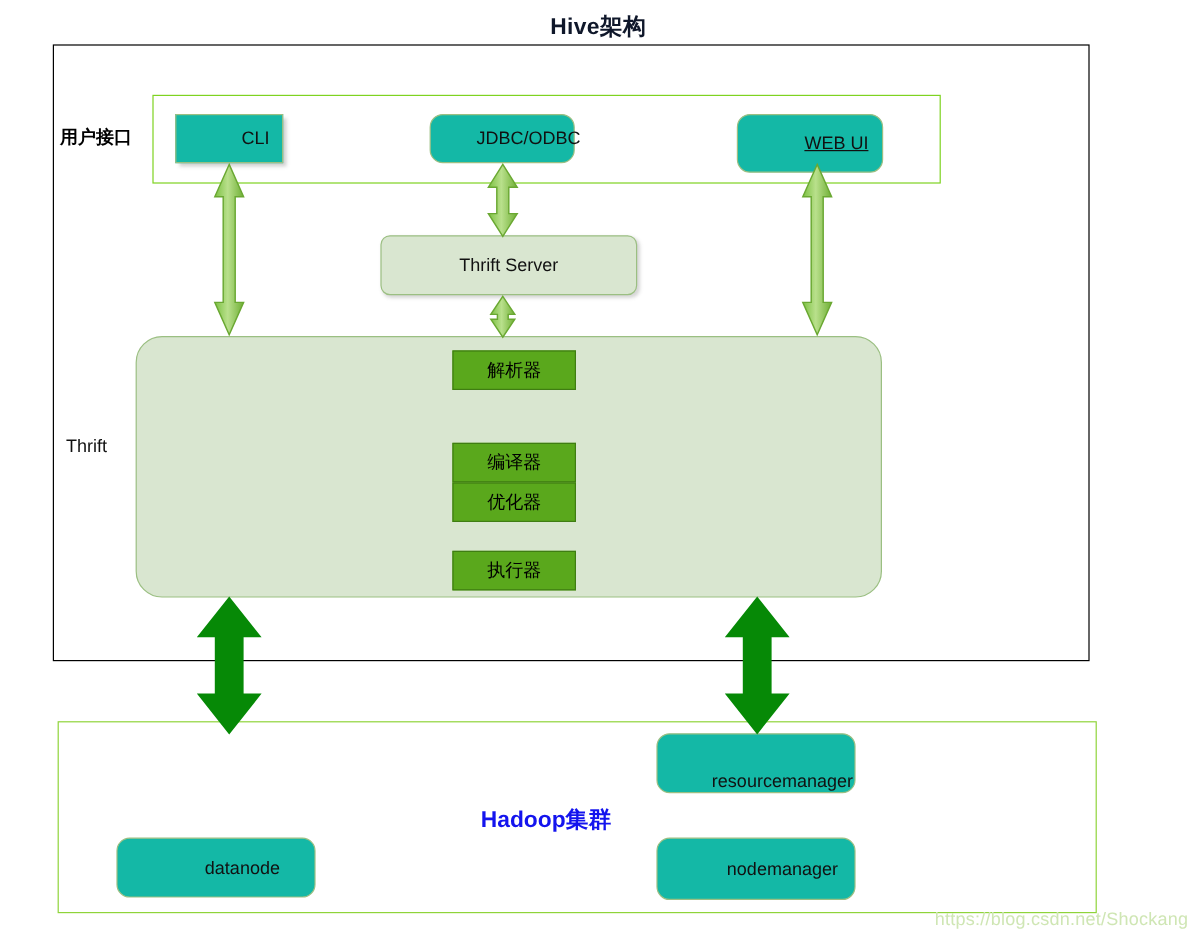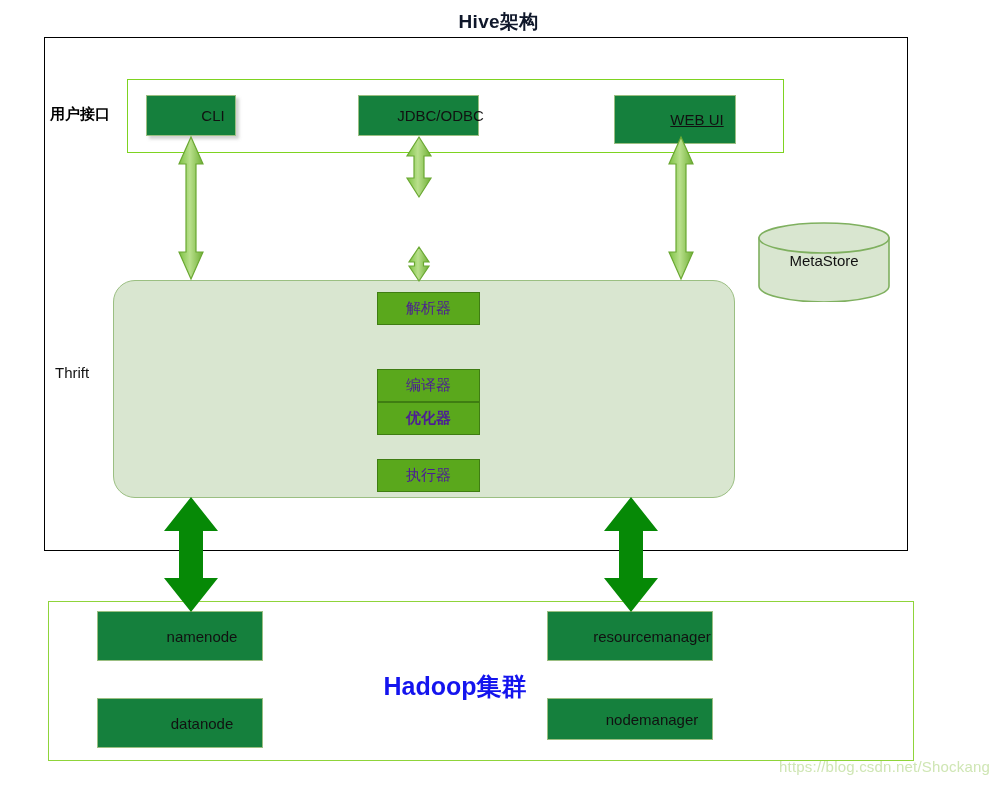--- a/index.html
+++ b/index.html
@@ -62,32 +62,32 @@
     width: 657px;
     height: 74px;
     border: 1.6px solid #7ed321;
     box-sizing: border-box;
     background: transparent;
   }
 
   
   .lgbox {
     position: absolute;
-    background: #15803d;
+    background: #14b8a6;
     border: 1px solid #9bbf82;
     box-sizing: border-box;
     display: flex;
     align-items: center;
     justify-content: center;
     font-size: 15px;
     color: #111111;
     box-shadow: 3px 3px 3px rgba(120,120,120,0.35);
     padding-left: 44px;
   }
-  .lgbox.noshadow { box-shadow: none; }
+  .lgbox.noshadow { box-shadow: none; border-radius: 11px; }
 
   
   #thrift-server {
     position: absolute;
     left: 317px;
     top: 196px;
     width: 214px;
     height: 50px;
     background: #d9e6d0;
     border: 1px solid #9bbf82;
@@ -125,21 +125,21 @@
   .comp {
     position: absolute;
     width: 103px;
     height: 33px;
     background: #5aa81c;
     border: 1.6px solid #3f7d12;
     box-sizing: border-box;
     display: flex;
     align-items: center;
     justify-content: center;
-    color: #4c1d95;
+    color: #000000;
     font-size: 15px;
     font-weight: normal;
   }
 
   
   #metastore {
     position: absolute;
     left: 757px;
     top: 222px;
     width: 134px;
@@ -166,21 +166,21 @@
     border: 1.6px solid #8fd43a;
     box-sizing: border-box;
     background: transparent;
   }
   #hadoop-label {
     position: absolute;
     left: 350px;
     top: 670px;
     width: 210px;
     text-align: center;
-    font-size: 25px;
+    font-size: 19px;
     font-weight: bold;
     color: #1414ee;
   }
 
   
   #arrows {
     position: absolute;
     left: 0;
     top: 0;
     width: 997px;
@@ -217,58 +217,51 @@
   </div>
 
   <div class="lgbox noshadow" style="left:358px; top:95px; width:121px; height:41px;">
     <span>JDBC/ODBC</span>
   </div>
 
   <div class="lgbox noshadow" style="left:614px; top:95px; width:122px; height:49px;text-decoration:underline;">
     <span>WEB UI</span>
   </div>
 
+  <div id="thrift-server">
+    <span>Thrift Server</span>
+  </div>
 
   <div id="driver-box"></div>
   <div id="driver-label">Thrift</div>
 
   <div class="comp" style="left:377px; top:292px;">
     <span>解析器</span>
   </div>
   <div class="comp" style="left:377px; top:369px;">
     <span>编译器</span>
   </div>
-  <div class="comp" style="left:377px; top:402px;font-weight:bold;">
+  <div class="comp" style="left:377px; top:402px;">
     <span>优化器</span>
   </div>
   <div class="comp" style="left:377px; top:459px;">
     <span>执行器</span>
   </div>
 
-  <div id="metastore">
-    <svg width="134" height="80" viewBox="0 0 134 80">
-      <path d="M2,16 L2,64 A65,16 0 0 0 132,64 L132,16 Z" fill="#d9e6d0" stroke="#7fb05f" stroke-width="1.6"></path>
-      <ellipse cx="67" cy="16" rx="65" ry="15" fill="#d9e6d0" stroke="#7fb05f" stroke-width="1.6"></ellipse>
-    </svg>
-    <div id="metastore-label">MetaStore</div>
-  </div>
 
   <div id="hadoop-frame"></div>
   <div id="hadoop-label">Hadoop集群</div>
 
-  <div class="lgbox noshadow" style="left:97px; top:611px; width:166px; height:50px;">
-    <span>namenode</span>
-  </div>
-  <div class="lgbox noshadow" style="left:547px; top:611px; width:166px; height:50px;">
+  <div class="lgbox noshadow" style="left:547px; top:611px; width:166px; height:50px;align-items:flex-end;">
     <span>resourcemanager</span>
   </div>
   <div class="lgbox noshadow" style="left:97px; top:698px; width:166px; height:50px;">
     <span>datanode</span>
   </div>
-  <div class="lgbox noshadow" style="left:547px; top:698px; width:166px; height:42px;">
+  <div class="lgbox noshadow" style="left:547px; top:698px; width:166px; height:52px;">
     <span>nodemanager</span>
   </div>
 
   <svg id="arrows" viewBox="0 0 997 789">
     <defs>
       <linearGradient id="thinGrad" x1="0" y1="0" x2="1" y2="0">
         <stop offset="0%" stop-color="#7cc142"></stop>
         <stop offset="45%" stop-color="#b9e08c"></stop>
         <stop offset="100%" stop-color="#6faf35"></stop>
       </linearGradient>

